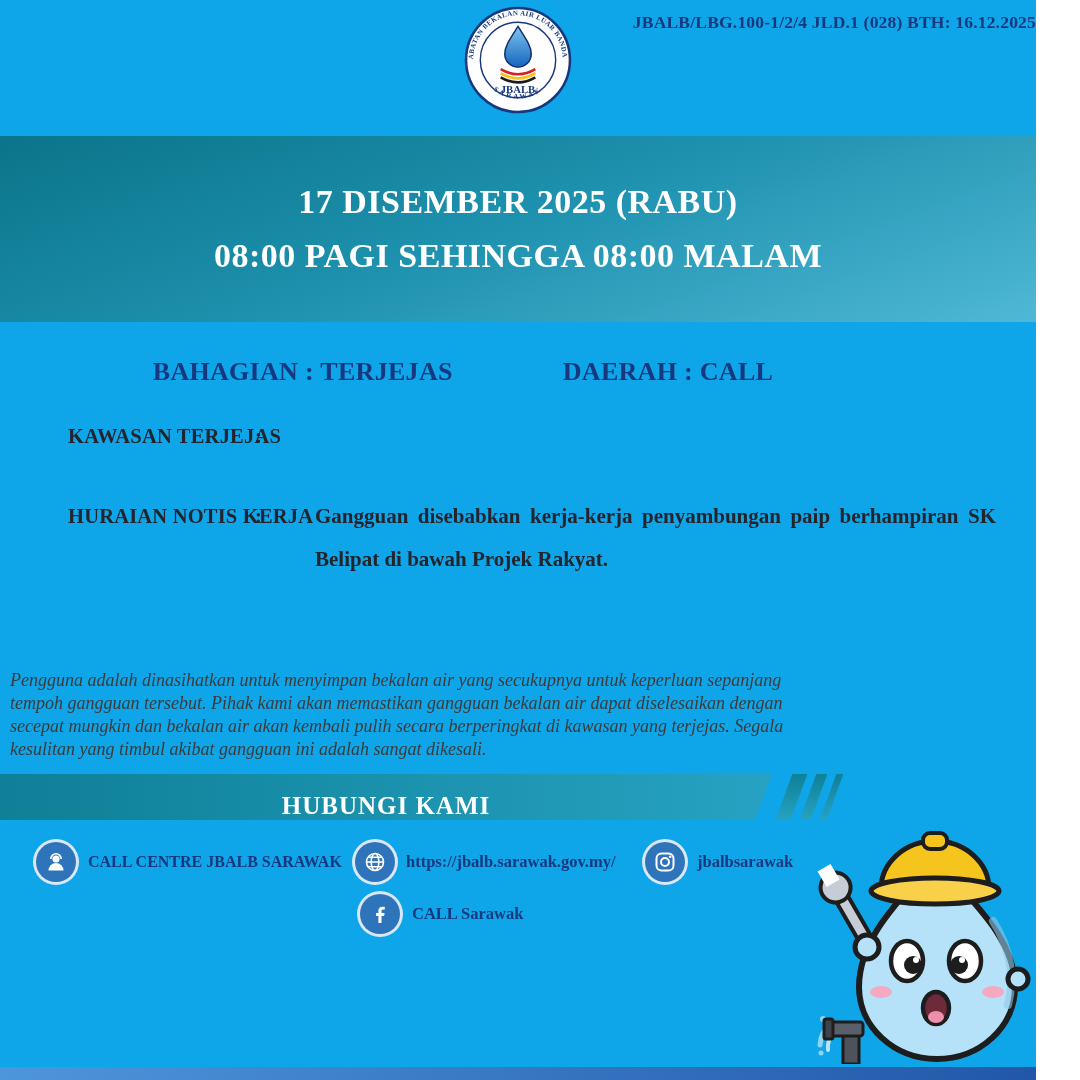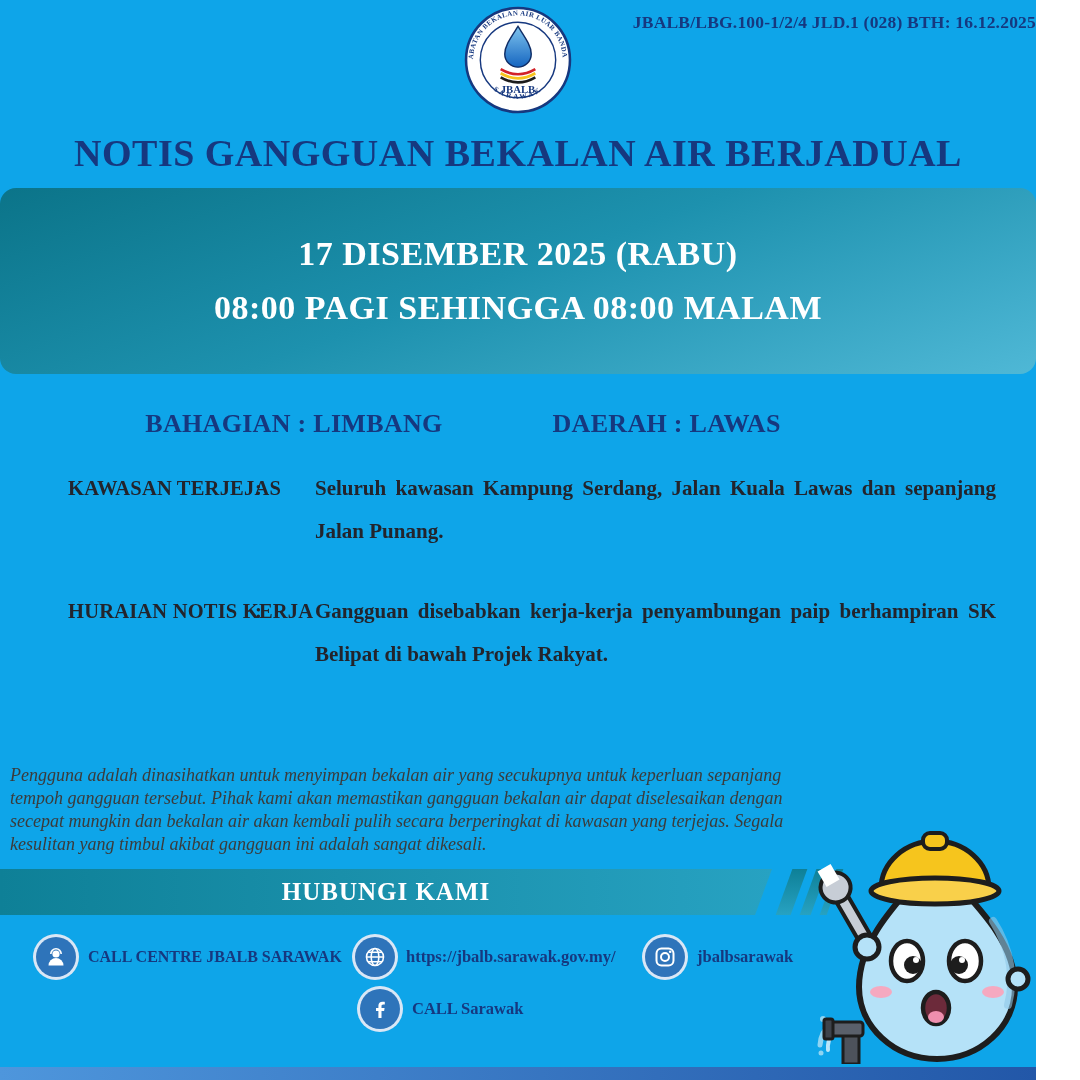--- a/index.html
+++ b/index.html
@@ -11,42 +11,42 @@
   .topbar{position:relative;height:122px;}
   .ref{position:absolute;top:12px;right:0;font-size:17.5px;font-weight:bold;color:#16387f;letter-spacing:.2px;white-space:nowrap;}
   .logo{position:absolute;left:50%;top:6px;transform:translateX(-50%);width:108px;height:108px;}
   
   .title{margin-top:10px;text-align:center;color:#16387f;font-size:38px;line-height:42px;font-weight:bold;letter-spacing:.5px;}
   
   .banner{
     margin-top:14px;height:186px;
     background:linear-gradient(160deg,#0b7489 0%,#1d91ae 48%,#4fb8d6 100%);
     display:flex;flex-direction:column;justify-content:center;align-items:center;gap:16px;
-    color:#fff;font-weight:bold;font-size:34px;letter-spacing:.5px;text-align:center;border-radius:16px;
+    color:#fff;font-weight:bold;font-size:34px;letter-spacing:.5px;text-align:center;
   }
   
   .region-row{margin-top:34px;display:flex;justify-content:center;gap:110px;transform:translateX(-55px);
     color:#16387f;font-size:26px;line-height:32px;font-weight:bold;letter-spacing:.3px;}
   
   .detail{margin:0 40px;display:grid;grid-template-columns:215px 60px 1fr;}
   .detail.kawasan{margin-top:27px;}
   .detail.huraian{margin-top:37px;}
   .detail .label{font-size:20.5px;font-weight:bold;color:#23242c;line-height:43px;white-space:nowrap;letter-spacing:.2px;margin-left:28px;}
   .detail .colon{font-size:20.5px;font-weight:bold;color:#23242c;line-height:43px;}
   .detail .text{font-size:21px;font-weight:bold;color:#23242c;line-height:43px;text-align:justify;}
   .detail .text p{margin:0;}
   
   .disclaimer{margin:88px 0 0 10px;width:805px;font-style:italic;font-size:18px;line-height:23px;color:#3b3b3b;}
   
   .contact-banner{position:relative;margin-top:13px;height:46px;}
   .contact-banner .bar{
     position:absolute;left:0;top:0;width:772px;height:46px;
     background:linear-gradient(90deg,#0e8097,#27a2c2);
     clip-path:polygon(0 0,100% 0,calc(100% - 17px) 100%,0 100%);
-    display:flex;align-items:center;justify-content:center;
+    display:flex;align-items:flex-end;justify-content:center;
     color:#fff;font-size:25px;font-weight:bold;letter-spacing:1px;
   }
   .stripe{position:absolute;top:0;height:46px;background:linear-gradient(180deg,#0e8097,#27a2c2);transform:skewX(-20deg);}
   .stripe.s1{left:784px;width:15px;}
   .stripe.s2{left:808px;width:11px;}
   .stripe.s3{left:828px;width:7px;}
   
   .contact-grid{position:relative;margin-top:20px;height:100px;}
   .crow{position:absolute;display:flex;align-items:center;gap:12px;}
   .cc-row{left:20px;top:2px;padding-left:16px;}
@@ -87,38 +87,34 @@
         <textPath href="#arcB" startOffset="50%" text-anchor="middle">SARAWAK</textPath>
       </text>
       <path d="M53 20 C 46 31, 40 39, 40 47 a13 13 0 0 0 26 0 C 66 39, 60 31, 53 20 Z" fill="url(#dropGrad)" stroke="#0f2d66" stroke-width="1.4"></path>
       <path d="M36 62 q 17 10 34 0" fill="none" stroke="#d22128" stroke-width="2.6"></path>
       <path d="M36 66 q 17 10 34 0" fill="none" stroke="#f7c31c" stroke-width="2.6"></path>
       <path d="M36 70 q 17 10 34 0" fill="none" stroke="#1c1c1c" stroke-width="2.6"></path>
       <text x="53" y="85" text-anchor="middle" font-size="10.5" font-weight="bold" fill="#16387f">JBALB</text>
     </svg>
   </div>
 
-  <div class="title">NOTIS GANGGUAN BEKALAN AIR BERJADUAL</div>
 
   <div class="banner">
     <div>17 DISEMBER 2025 (RABU)</div>
     <div>08:00 PAGI SEHINGGA 08:00 MALAM</div>
   </div>
 
   <div class="region-row">
-    <span>BAHAGIAN : LIMBANG</span>
-    <span>DAERAH : LAWAS</span>
+    <span>BAHAGIAN : TERJEJAS</span>
+    <span>DAERAH : CALL</span>
   </div>
 
   <div class="detail kawasan">
     <div class="label">KAWASAN TERJEJAS</div>
     <div class="colon">:</div>
-    <div class="text">
-      <p>Seluruh kawasan Kampung Serdang, Jalan Kuala Lawas dan sepanjang Jalan Punang.</p>
-    </div>
   </div>
 
   <div class="detail huraian">
     <div class="label">HURAIAN NOTIS KERJA</div>
     <div class="colon">:</div>
     <div class="text">
       <p>Gangguan disebabkan kerja-kerja penyambungan paip berhampiran SK Belipat di bawah Projek Rakyat.</p>
     </div>
   </div>
 

